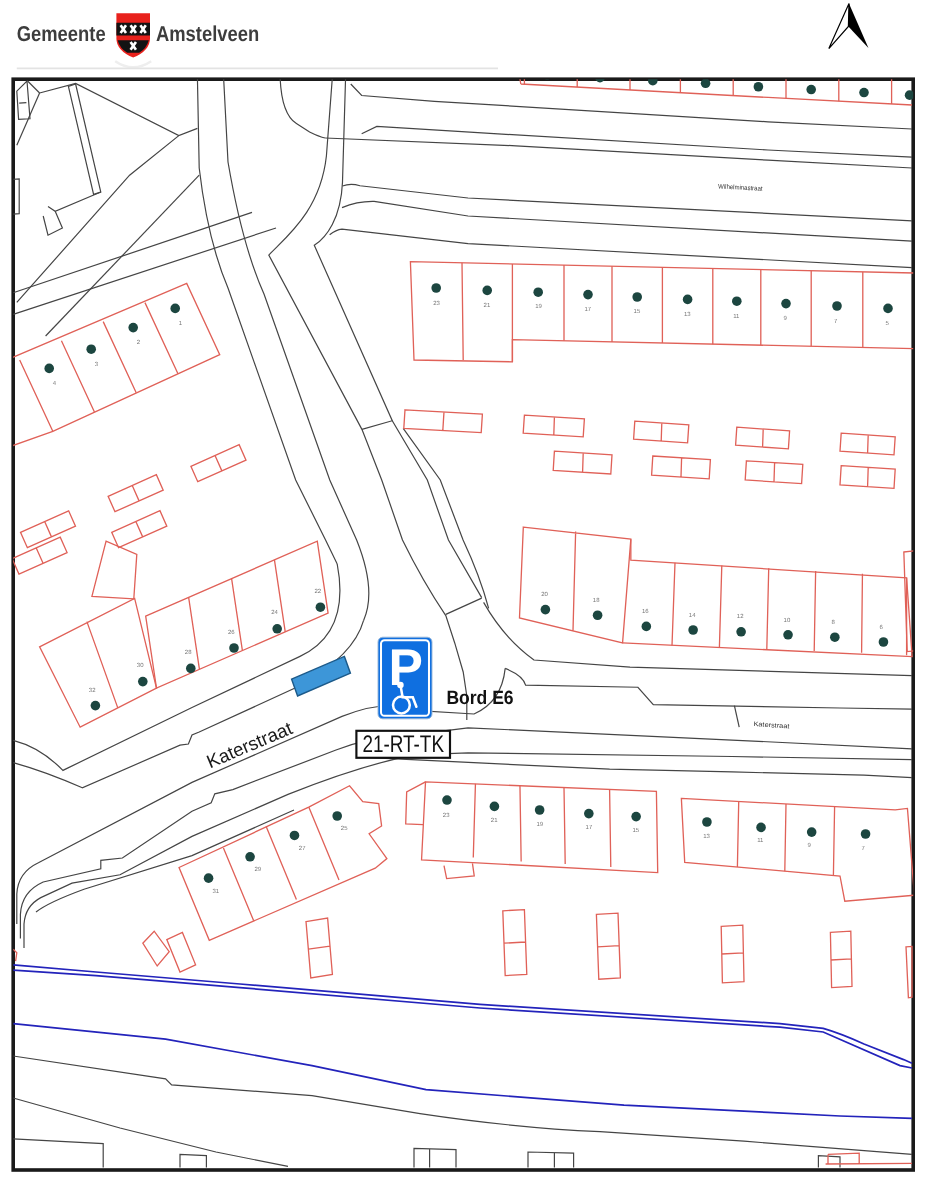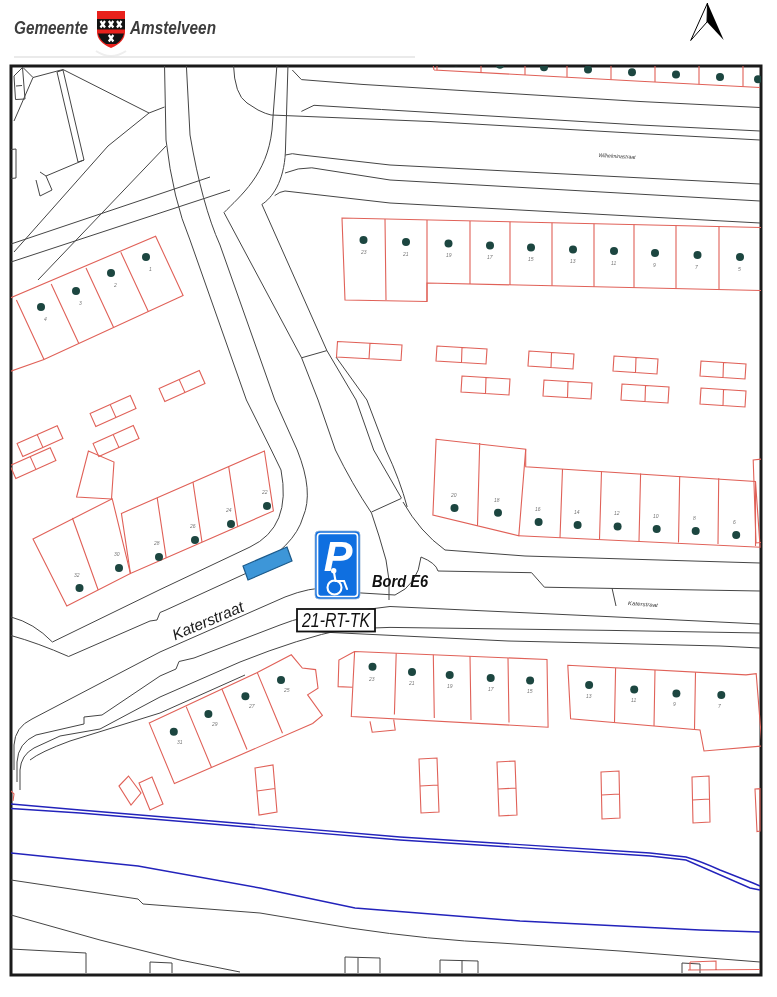--- a/index.html
+++ b/index.html
@@ -1,17 +1,17 @@
 <!DOCTYPE html>
 <html><head>
 <meta charset="utf-8">
 <style>
 html,body{margin:0;padding:0;background:#ffffff;width:777px;height:997px;overflow:hidden;}
 body{font-family:"Liberation Sans", sans-serif;}
-#wrap{position:relative;width:777px;height:997px;font-style:italic;}
+#wrap{position:relative;width:777px;height:997px;}
 svg{position:absolute;left:0;top:0;}
 </style>
 </head>
 <body>
 <div id="wrap">
 <svg width="777" height="997" viewBox="0 0 777 997">
 <defs>
 <clipPath id="mapclip">
           <rect x="11" y="66" width="750" height="909"></rect>
         </clipPath>

